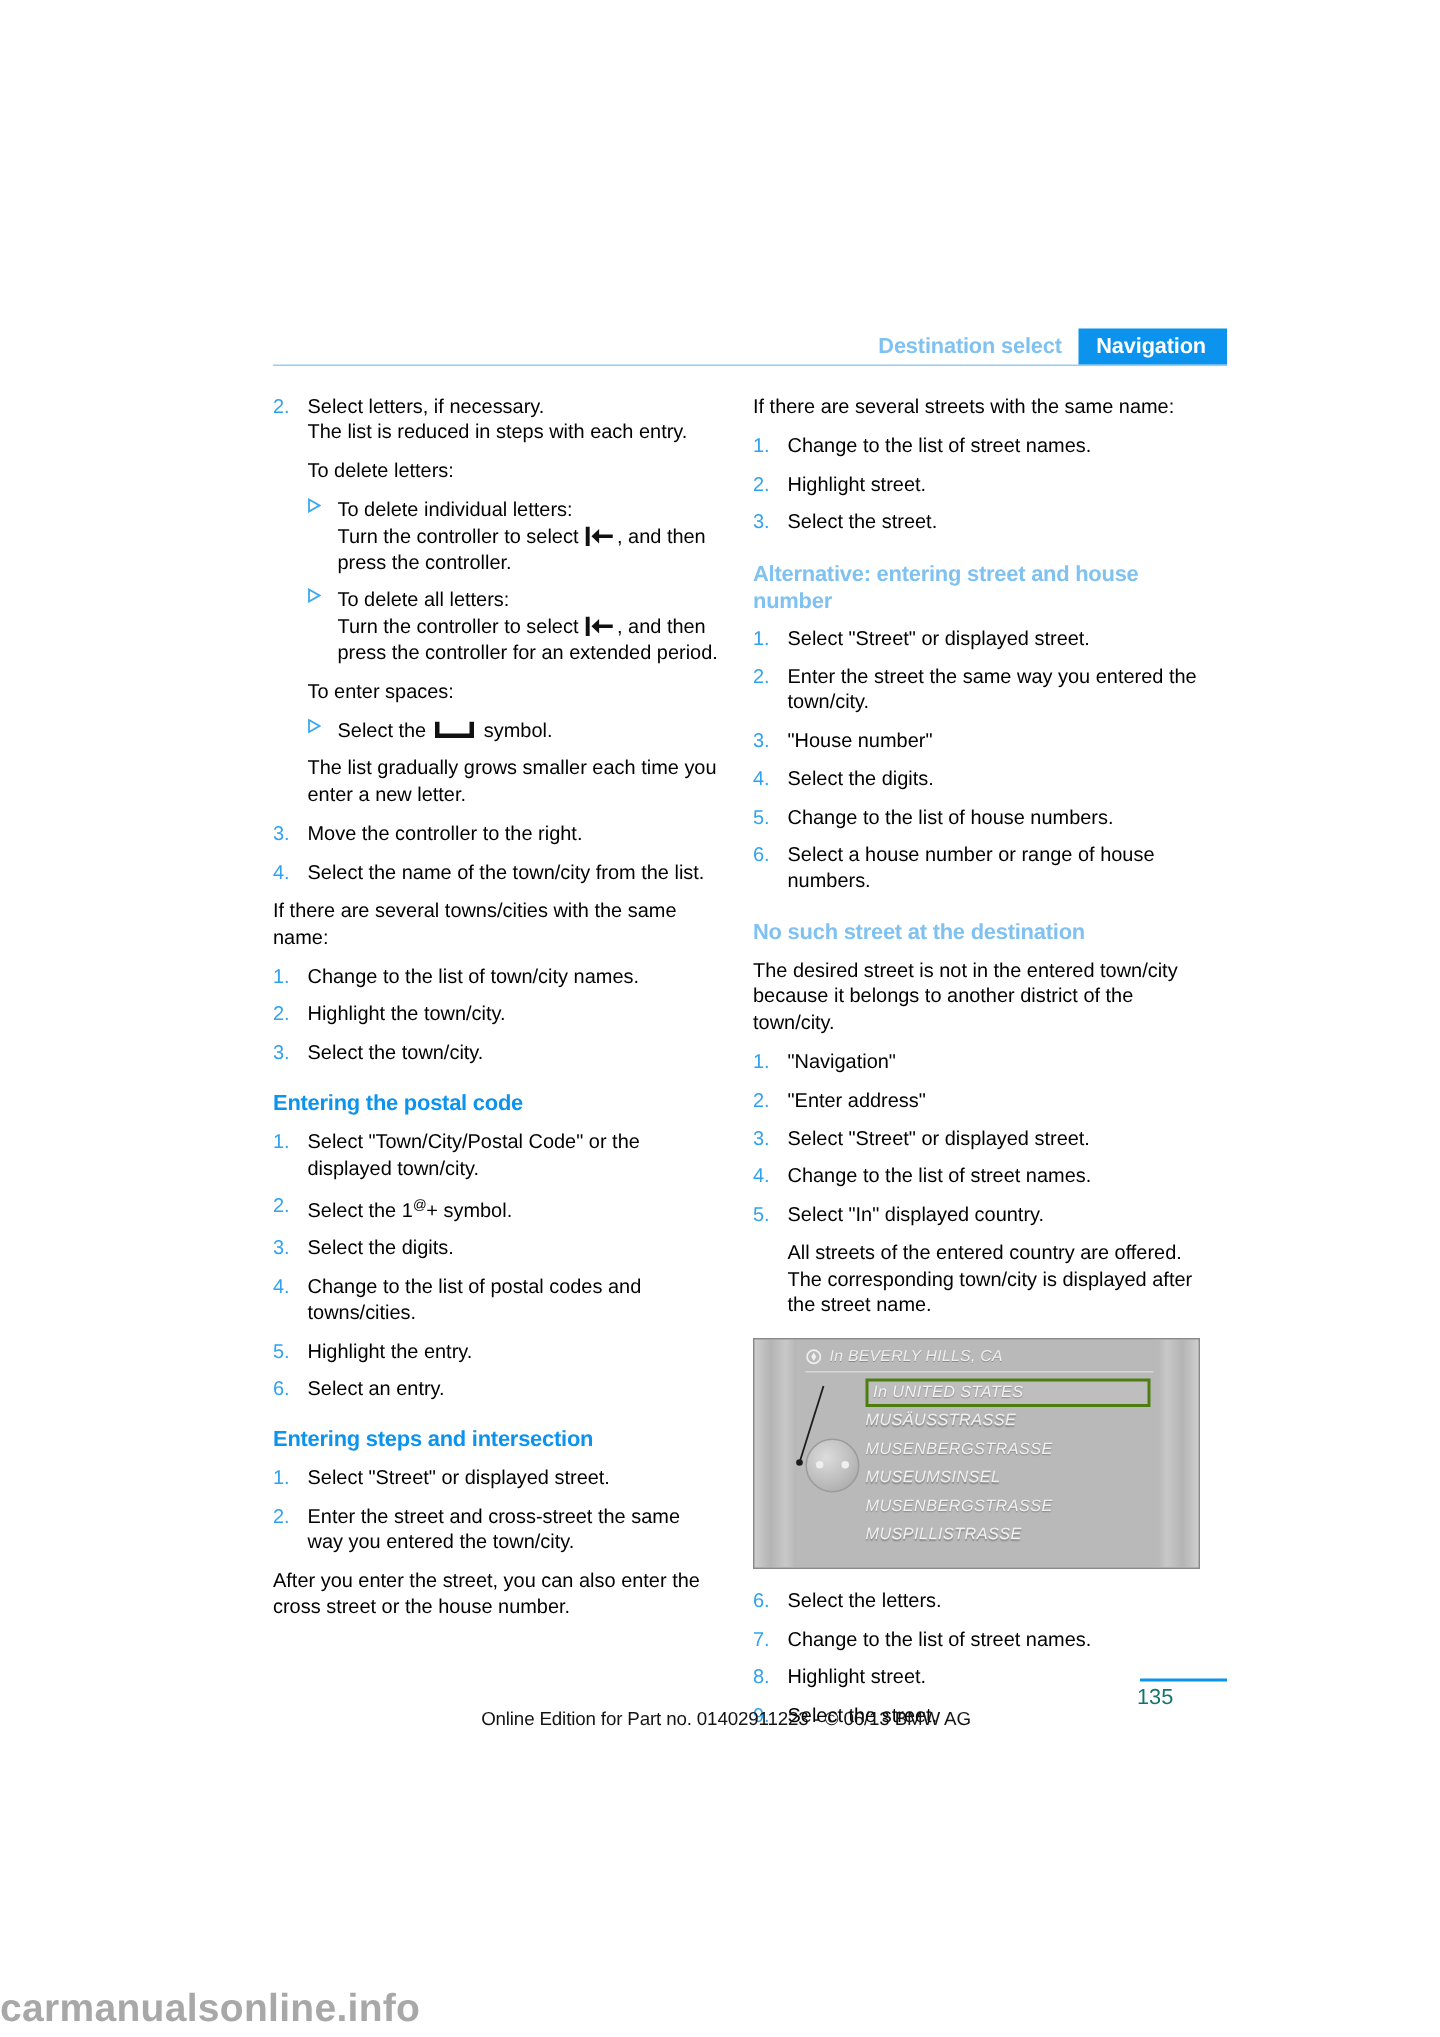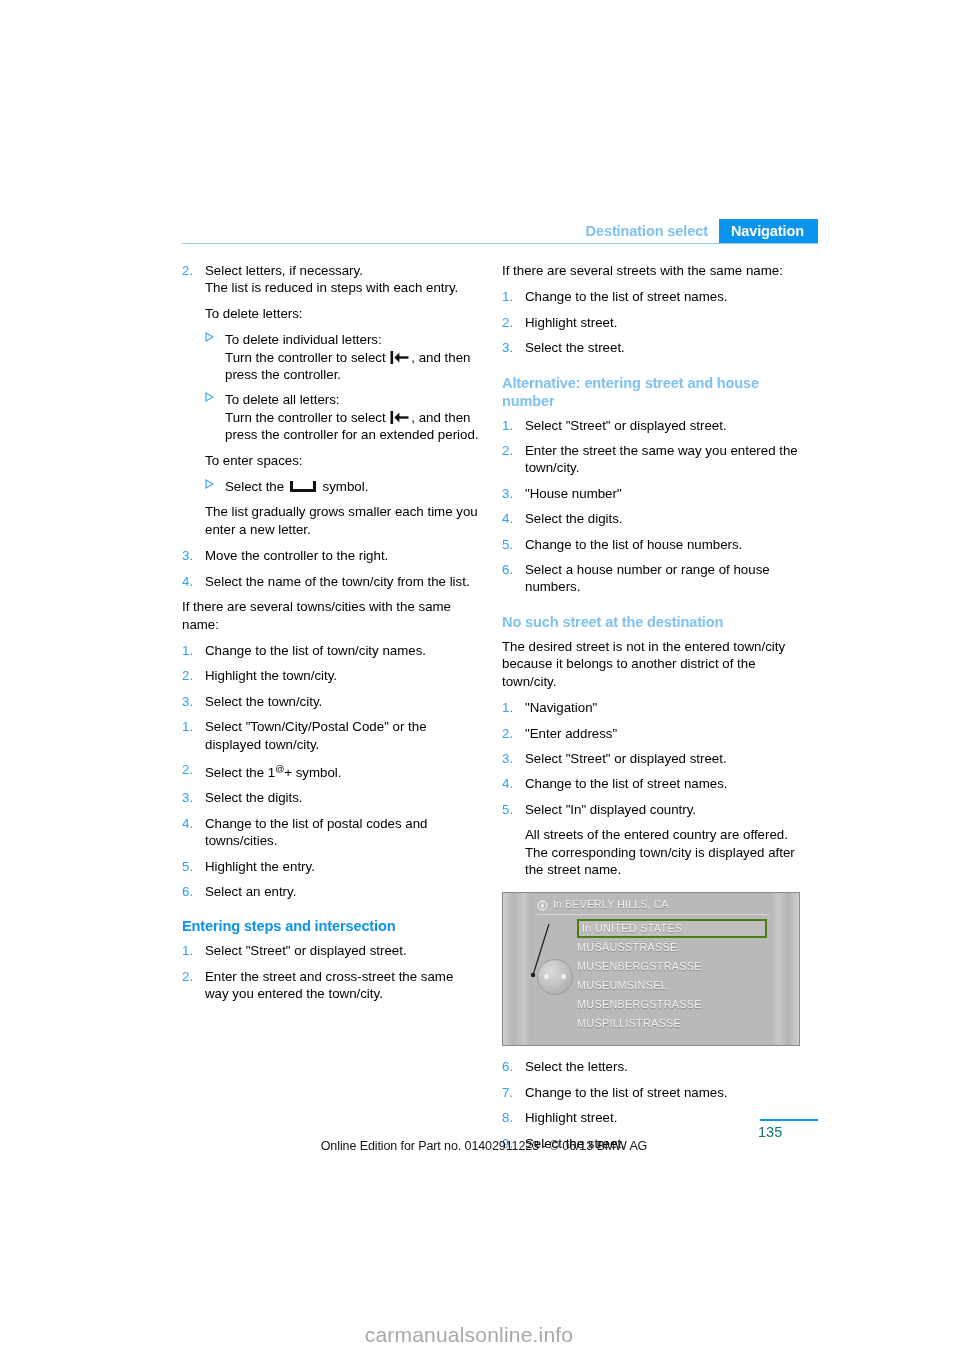--- a/index.html
+++ b/index.html
@@ -167,20 +167,21 @@
 
   
   #nav-figure {
     position: relative;
     width: 296px;
     height: 152px;
     margin: 14px 0 12px 0;
     background: #bdbdbd;
     border: 1px solid #8a8a8a;
     overflow: hidden;
+    font-style: italic;
   }
   #nav-bezel-left, #nav-bezel-right {
     position: absolute;
     top: 0; bottom: 0;
     width: 30px;
     background: linear-gradient(90deg,#cfcfcf 0%,#b4b4b4 35%,#c8c8c8 70%,#b0b0b0 100%);
   }
   #nav-bezel-left { left: 0; }
   #nav-bezel-right {
     right: 0;
@@ -283,26 +284,27 @@
     top: 1119px;
     width: 58px;
     height: 2px;
     background: #0b93ee;
   }
   #watermark {
     position: absolute;
     left: 0;
     top: 1323px;
     width: 960px;
-    text-align: center;
+    text-align: left;
     padding-right: 22px;
     box-sizing: border-box;
-    font-size: 21px;
+    font-size: 26px;
     color: #a8a8a8;
     letter-spacing: 0.2px;
+    font-weight: bold;
   }
 </style>
 </head>
 <body>
 
 <div id="page">
 
   <div id="header">
     <div id="header-rule"></div>
     <div id="header-tabs">
@@ -401,20 +403,21 @@
       <div class="orow">
         <div class="num">2.</div>
         <div class="body">Highlight the town/city.</div>
       </div>
       <div class="orow">
         <div class="num">3.</div>
         <div class="body">Select the town/city.</div>
       </div>
     </div>
 
+    <h2 class="section-head">Entering the postal code</h2>
 
     <div class="olist">
       <div class="orow">
         <div class="num">1.</div>
         <div class="body">Select "Town/City/Postal Code" or the displayed town/city.</div>
       </div>
       <div class="orow">
         <div class="num">2.</div>
         <div class="body">
           <span>Select the </span><span class="glyph-1at">1<span class="sup">@</span>+</span><span> symbol.</span>
@@ -444,20 +447,21 @@
       <div class="orow">
         <div class="num">1.</div>
         <div class="body">Select "Street" or displayed street.</div>
       </div>
       <div class="orow">
         <div class="num">2.</div>
         <div class="body">Enter the street and cross-street the same way you entered the town/city.</div>
       </div>
     </div>
 
+    <div class="para">After you enter the street, you can also enter the cross street or the house number.</div>
   </div>
 
   <div class="column" id="col-right">
 
     <div class="para">If there are several streets with the same name:</div>
 
     <div class="olist">
       <div class="orow">
         <div class="num">1.</div>
         <div class="body">Change to the list of street names.</div>

